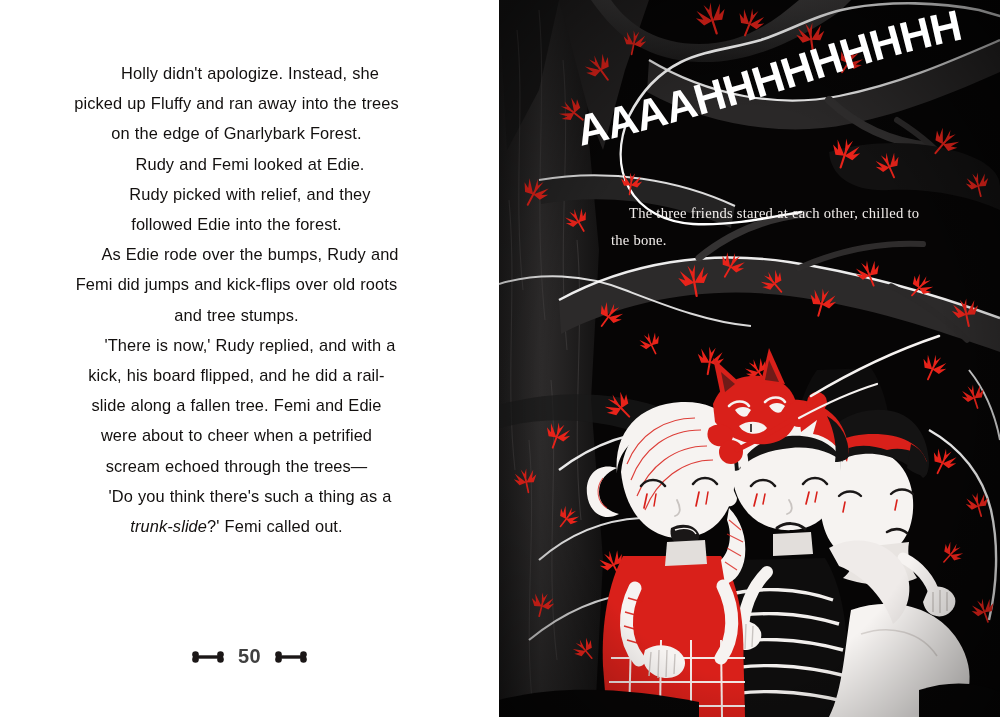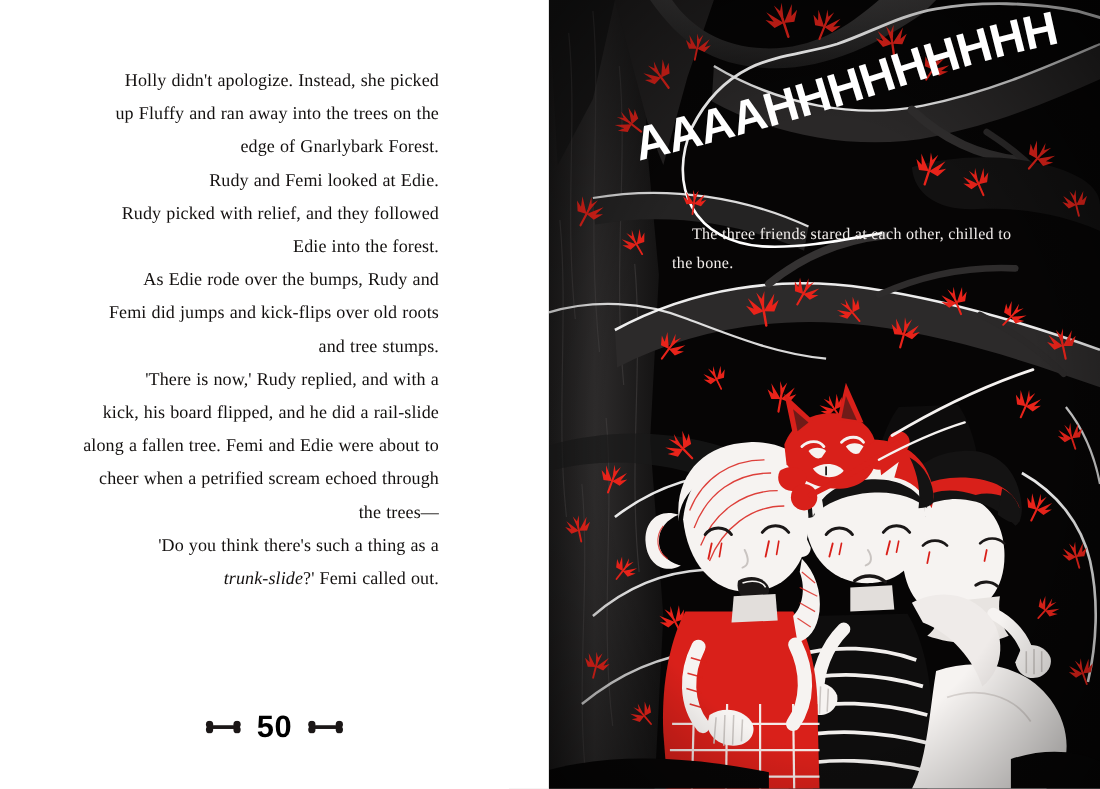--- a/index.html
+++ b/index.html
@@ -14,45 +14,45 @@
     width:499px; height:717px;
     background:#ffffff;
     flex:0 0 499px;
   }
   #text-column {
     position:absolute;
     left:74px; top:58px;
     width:325px;
   }
   .para {
-    font-family:Liberation Serif, serif;
+    font-family:Liberation Sans, sans-serif;
     font-size:16.4px;
     line-height:30.2px;
     color:#13100f;
-    text-align:right;
+    text-align:center;
     text-indent:27px;
     letter-spacing:0.1px;
     word-spacing:0.4px;
   }
   .para i { font-style:italic; }
 
   #page-number-block {
     position:absolute;
     left:0; right:0;
     top:645px;
     display:flex;
     align-items:center;
     justify-content:center;
     gap:13px;
   }
   #page-number-block .pg-num {
     font-family:"Liberation Sans", sans-serif;
     font-weight:bold;
-    font-size:28px;
-    color:#000000;
+    font-size:20px;
+    color:#404040;
     letter-spacing:0.5px;
   }
   .bone { display:block; }
 
   
   #right-page {
     position:relative;
     width:501px; height:717px;
     flex:0 0 501px;
     background:#050404;

